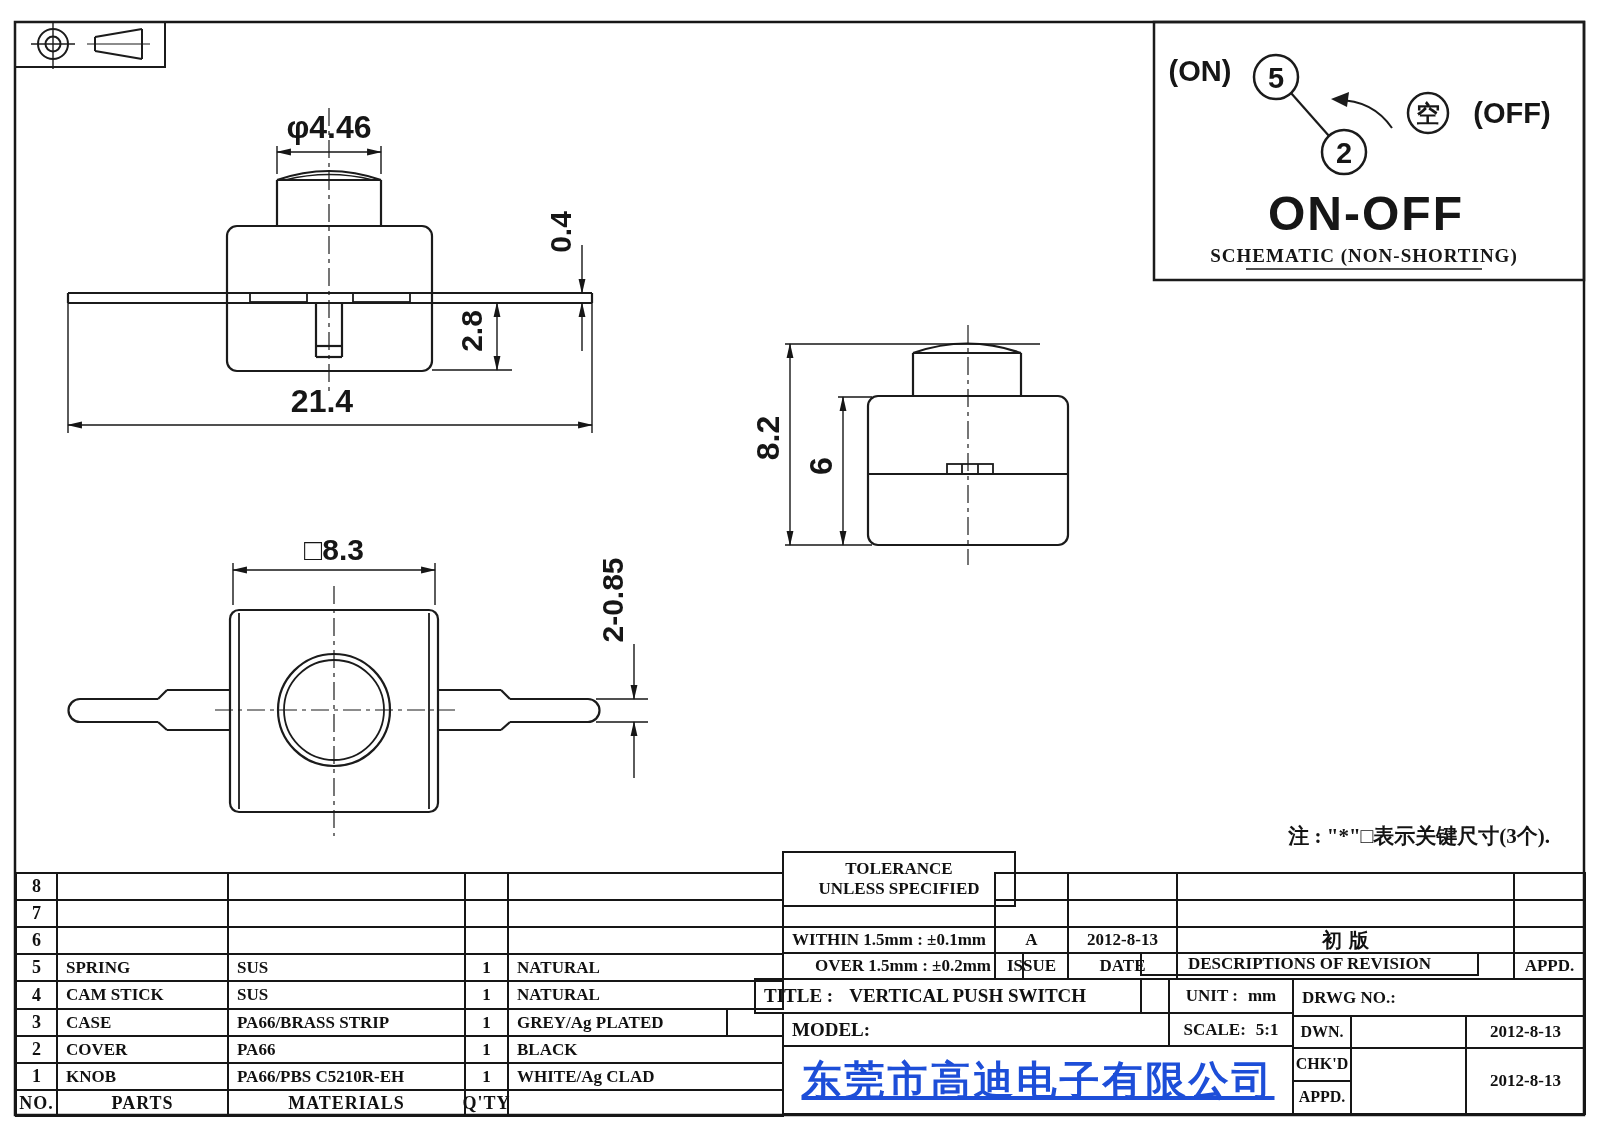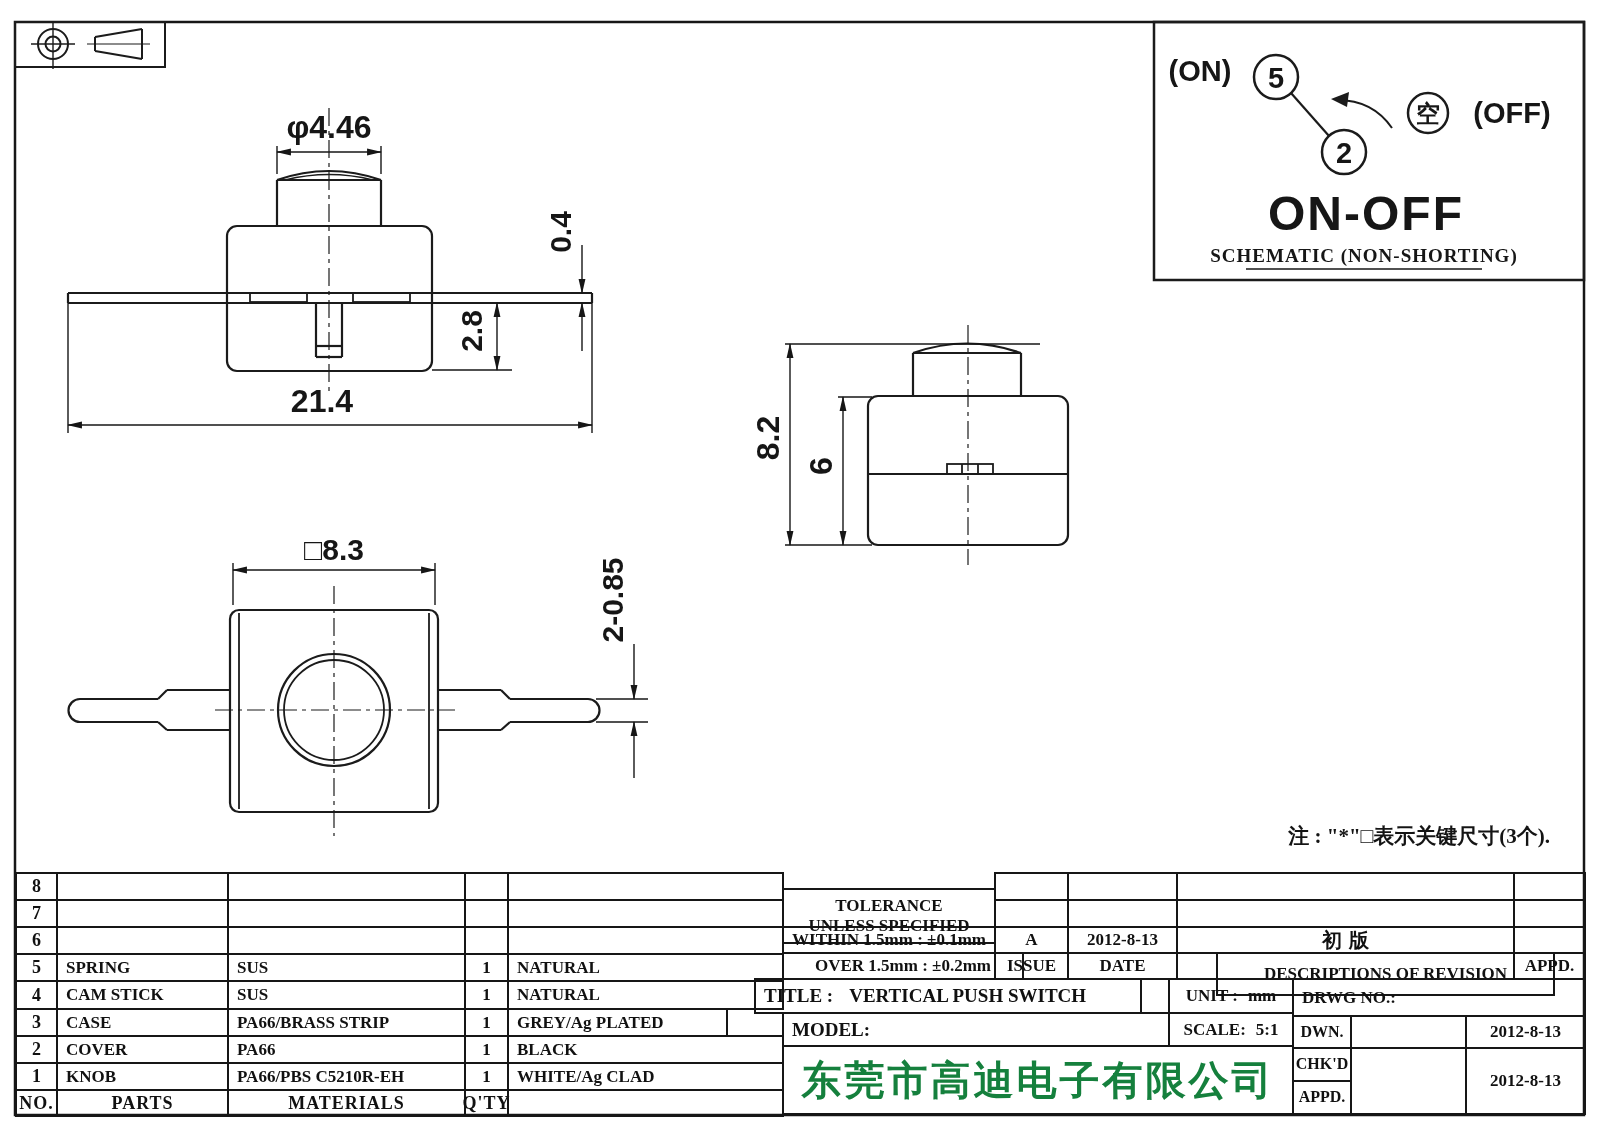--- a/index.html
+++ b/index.html
@@ -242,21 +242,21 @@
 
   <div class="cell hdr" style="left:15px;top:1089px;width:43px;height:28px">NO.</div>
   <div class="cell hdr" style="left:56px;top:1089px;width:173px;height:28px">PARTS</div>
   <div class="cell hdr" style="left:227px;top:1089px;width:239px;height:28px">MATERIALS</div>
   <div class="cell hdr" style="left:464px;top:1089px;width:45px;height:28px">Q'TY</div>
   <div class="cell" style="left:507px;top:1089px;width:277px;height:28px"></div>
 </div>
 
 
 <div>
-  <div class="cell two" style="left:782px;top:888px;width:214px;height:56px">
+  <div class="cell two" style="left:782px;top:851px;width:234px;height:56px">
     <span>TOLERANCE</span>
     <span>UNLESS  SPECIFIED</span>
   </div>
   <div class="cell" style="left:994px;top:872px;width:75px;height:29px"></div>
   <div class="cell" style="left:1067px;top:872px;width:111px;height:29px"></div>
   <div class="cell" style="left:1176px;top:872px;width:339px;height:29px"></div>
   <div class="cell" style="left:1513px;top:872px;width:73px;height:29px"></div>
   <div class="cell" style="left:994px;top:899px;width:75px;height:29px"></div>
   <div class="cell" style="left:1067px;top:899px;width:111px;height:29px"></div>
   <div class="cell" style="left:1176px;top:899px;width:339px;height:29px"></div>
@@ -264,21 +264,21 @@
 
   <div class="cell" style="left:782px;top:926px;width:214px;height:28px">WITHIN 1.5mm : ±0.1mm</div>
   <div class="cell" style="left:994px;top:926px;width:75px;height:28px">A</div>
   <div class="cell" style="left:1067px;top:926px;width:111px;height:28px">2012-8-13</div>
   <div class="cell cjk" style="left:1176px;top:926px;width:339px;height:28px;font-size:20px">初 版</div>
   <div class="cell" style="left:1513px;top:926px;width:73px;height:28px"></div>
 
   <div class="cell" style="left:782px;top:952px;width:242px;height:28px">OVER 1.5mm : ±0.2mm</div>
   <div class="cell" style="left:994px;top:952px;width:75px;height:28px">ISSUE</div>
   <div class="cell" style="left:1067px;top:952px;width:111px;height:28px">DATE</div>
-  <div class="cell" style="left:1216px;top:952px;width:339px;height:44px">DESCRIPTIONS OF REVISION</div>
+  <div class="cell" style="left:1140px;top:952px;width:339px;height:24px">DESCRIPTIONS OF REVISION</div>
   <div class="cell" style="left:1513px;top:952px;width:73px;height:28px">APPD.</div>
 
   <div class="cell cl" style="left:754px;top:978px;width:388px;height:36px;font-size:19px">
     <span>TITLE :</span>
         <span class="gap"></span>
     <span>VERTICAL PUSH SWITCH</span>
   </div>
   <div class="cell" style="left:1168px;top:978px;width:126px;height:36px">
     <span>UNIT :</span>
         <span class="gap10"></span>
@@ -286,21 +286,21 @@
   </div>
   <div class="cell cl" style="left:1292px;top:978px;width:294px;height:39px">DRWG NO.:</div>
 
   <div class="cell cl" style="left:782px;top:1012px;width:388px;height:35px;font-size:19px">MODEL:</div>
   <div class="cell" style="left:1168px;top:1012px;width:126px;height:35px">
     <span>SCALE:</span>
         <span class="gap10"></span>
     <span>5:1</span>
   </div>
 
-  <div class="cell company" style="left: 782px; top: 1045px; width: 512px; height: 70px; color: #15803d;">东莞市高迪电子有限公司</div>
+  <div class="cell company" style="left: 782px; top: 1045px; width: 512px; height: 70px; color: #1d4ed8; text-decoration: underline;">东莞市高迪电子有限公司</div>
 
   <div class="cell" style="left:1292px;top:1015px;width:60px;height:34px;font-size:16px">DWN.</div>
   <div class="cell" style="left:1350px;top:1015px;width:117px;height:34px"></div>
   <div class="cell" style="left:1465px;top:1015px;width:121px;height:34px">2012-8-13</div>
   <div class="cell" style="left:1292px;top:1047px;width:60px;height:35px;font-size:16px">CHK'D</div>
   <div class="cell" style="left:1350px;top:1047px;width:117px;height:68px"></div>
   <div class="cell" style="left:1465px;top:1047px;width:121px;height:68px">2012-8-13</div>
   <div class="cell" style="left:1292px;top:1080px;width:60px;height:35px;font-size:16px">APPD.</div>
 </div>
 

